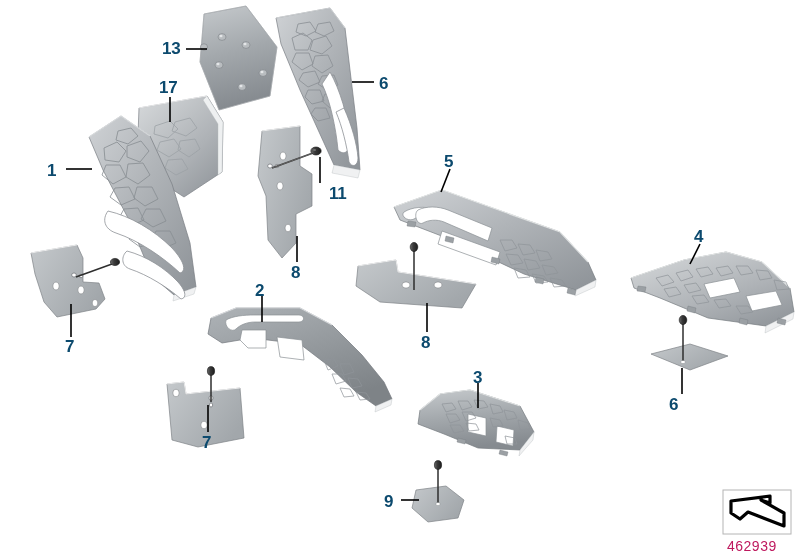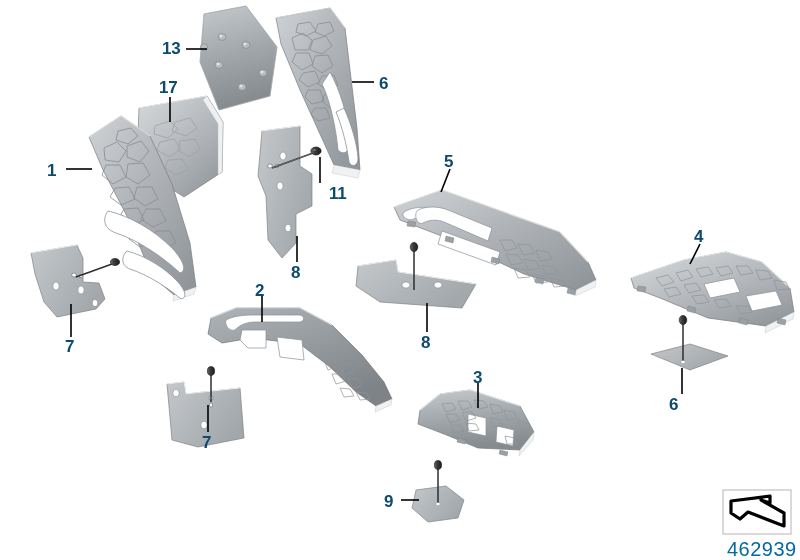--- a/index.html
+++ b/index.html
@@ -31,22 +31,22 @@
     font-weight: bold;
     font-size: 17px;
     color: #0c4a6e;
     line-height: 1;
     white-space: nowrap;
     letter-spacing: -0.3px;
   }
   .idnum {
     position: absolute;
     font-family: "Liberation Sans", sans-serif;
-    font-size: 20px;
-    color: #0369a1;
+    font-size: 14px;
+    color: #be185d;
     letter-spacing: 0.5px;
     white-space: nowrap;
   }
 </style>
 </head>
 <body>
 
 <div id="stage">
 
   <svg id="art" viewBox="0 0 800 560">

